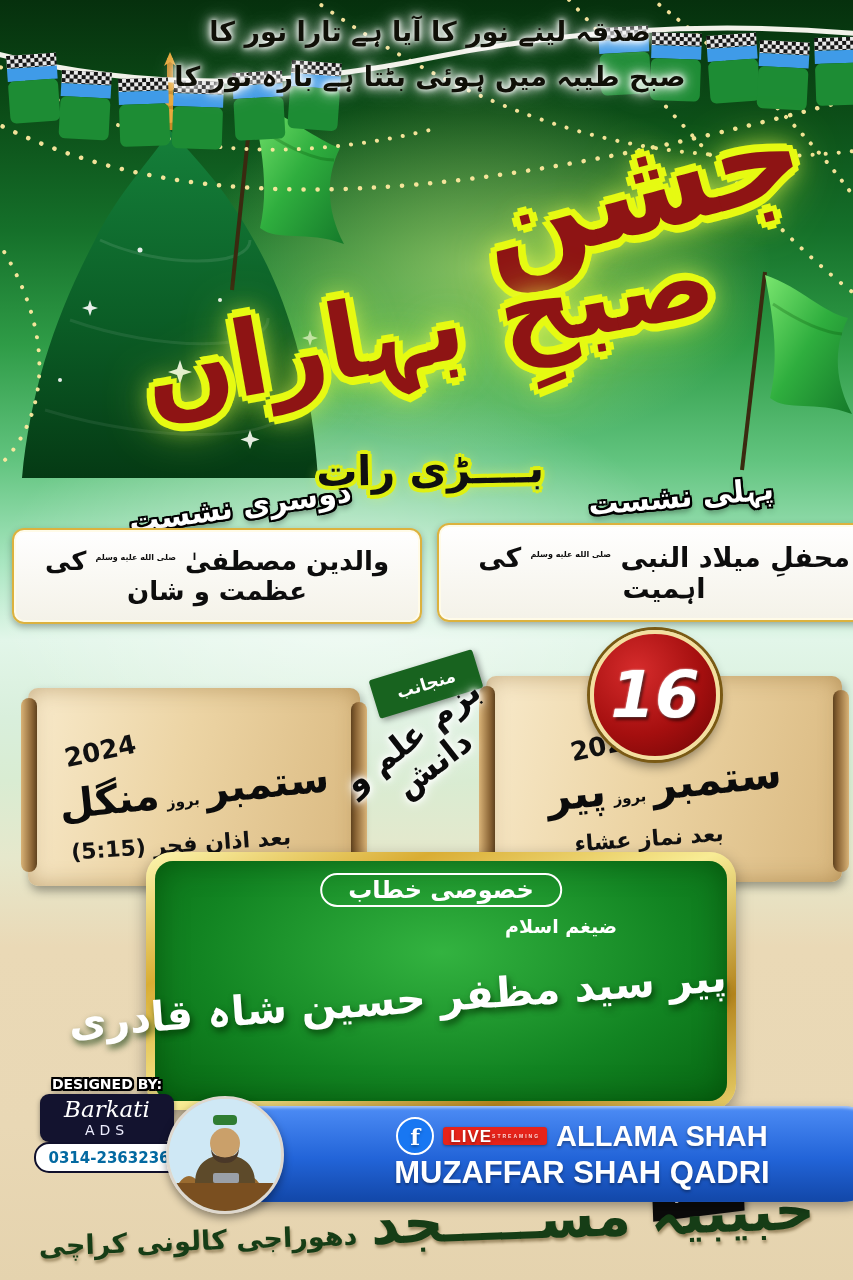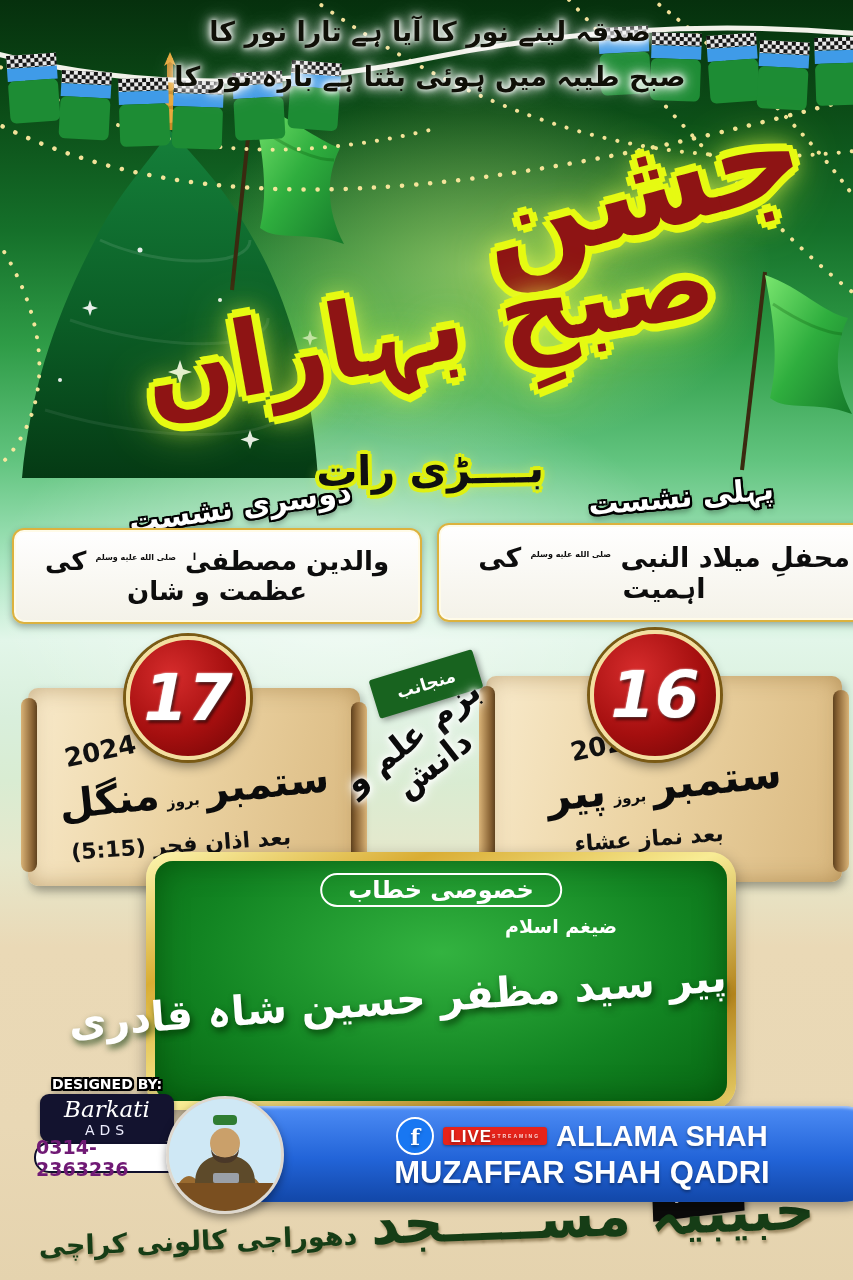--- a/index.html
+++ b/index.html
@@ -58,22 +58,22 @@
   .tag-pill{border:2px solid #fff;border-radius:999px;color:#fff;font-size:24px;font-weight:bold;
     padding:1px 26px;white-space:nowrap;}
   .speaker-hon{color:#fff;font-size:19px;font-weight:bold;}
   .speaker-name{color:#fff;font-size:41px;font-weight:bold;white-space:nowrap;text-align:center;
     text-shadow:2px 4px 7px rgba(0,45,0,.75);}
   .designed-label{font-size:14px;font-weight:bold;color:#fff;text-align:center;}
   .navy-box{background:#13132f;border-radius:9px;box-shadow:0 2px 5px rgba(0,0,0,.4);
     display:flex;flex-direction:column;align-items:center;justify-content:center;color:#fff;}
   .brand1{font-family:"DejaVu Serif",serif;font-style:italic;font-size:23px;line-height:1;}
   .brand2{font-size:14px;letter-spacing:5px;margin-top:1px;color:#eef;}
-  .phone-pill{background:#fff;border:2px solid #10102c;border-radius:15px;color:#701a75;
-    font-size:19px;font-weight:bold;}
+  .phone-pill{background:#fff;border:2px solid #10102c;border-radius:15px;color:#0369a1;
+    font-size:15px;font-weight:bold;}
   .blue-bar{background:linear-gradient(180deg,#4d8cf5 0%,#2264d8 55%,#1247a8 100%);
     border-radius:48px;box-shadow:0 5px 12px rgba(0,0,0,.35),inset 0 2px 3px rgba(255,255,255,.5);
     display:flex;flex-direction:column;justify-content:center;align-items:center;padding-left:72px;}
   .bar-line{display:flex;align-items:center;gap:9px;color:#fff;
     font-family:"Liberation Sans",sans-serif;font-weight:bold;text-shadow:0 2px 3px rgba(0,0,0,.35);}
   .fb-circle{width:34px;height:34px;border-radius:50%;background:#1877f2;border:2px solid #fff;
     color:#fff;font-family:"DejaVu Serif",serif;font-weight:bold;font-size:23px;}
   .live-badge{background:#e6231a;border-radius:3px;padding:1px 7px 0;display:flex;flex-direction:row;
     align-items:center;line-height:1;box-shadow:0 1px 3px rgba(0,0,0,.4);}
   .live-txt{font-size:17px;font-weight:900;letter-spacing:1px;color:#fff;font-family:"Liberation Sans",sans-serif;}
@@ -256,21 +256,20 @@
 
   <div class="abs scroll" style="left:28px;top:688px;width:332px;height:198px;z-index:5;">
     <div class="abs scroll-year" style="left:36px;top:48px;">2024</div>
     <div class="abs scroll-main" style="left:0;right:0;top:80px;">
       <span style="font-size:40px;">ستمبر</span>
       <span style="font-size:15px;">بروز</span>
       <span style="font-size:40px;">منگل</span>
     </div>
     <div class="abs ur scroll-time" style="left:0;right:26px;top:144px;">بعد اذان فجر (5:15)</div>
   </div>
-  <div class="abs ctr day-circle" style="left:126px;top:636px;width:116px;height:116px;">17</div>
 
   <div class="abs ur ctr org-badge" style="left:372px;top:664px;width:108px;height:40px;transform:rotate(-17deg);z-index:5;">منجانب</div>
   <div class="abs ur org-name" style="left:338px;top:716px;width:170px;transform:rotate(-38deg);z-index:5;">بزم علم و دانش</div>
 
   <div class="abs gold-frame" style="left:146px;top:852px;width:572px;height:240px;z-index:5;">
     <div class="green-banner">
       <div class="abs ur tag-pill" style="left:50%;top:12px;transform:translateX(-50%);">خصوصی خطاب</div>
       <div class="abs ur speaker-hon" style="right:110px;top:54px;">ضیغم اسلام</div>
       <div class="abs ur speaker-name" style="left:0;right:0;top:112px;transform:rotate(-4deg);">پیر سید مظفر حسین شاہ قادری</div>
     </div>

